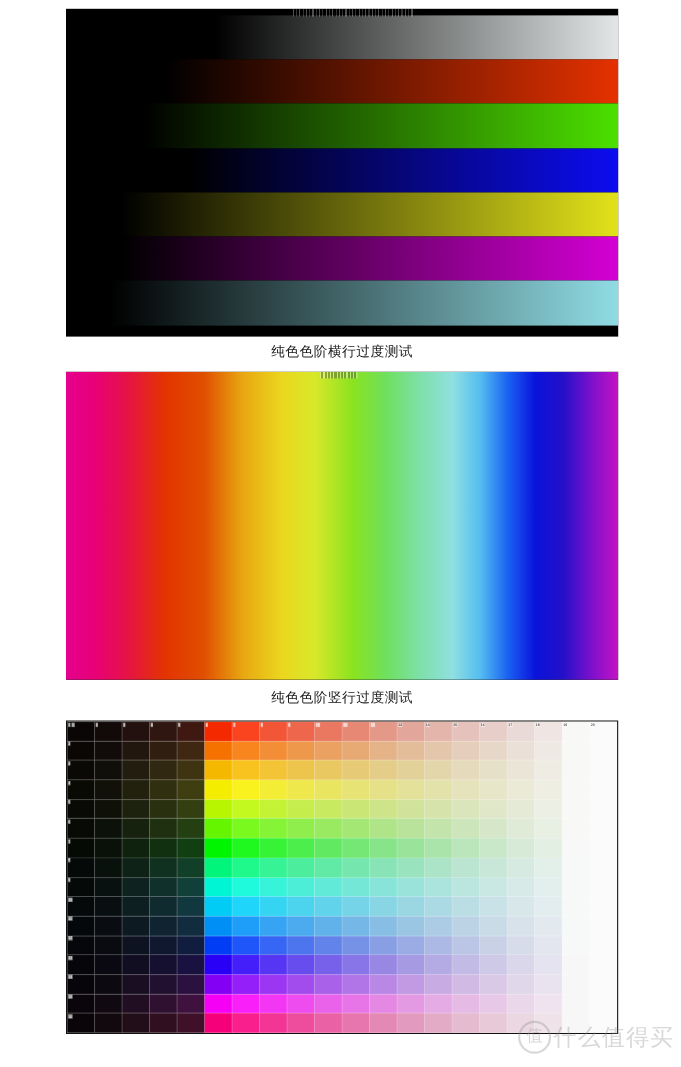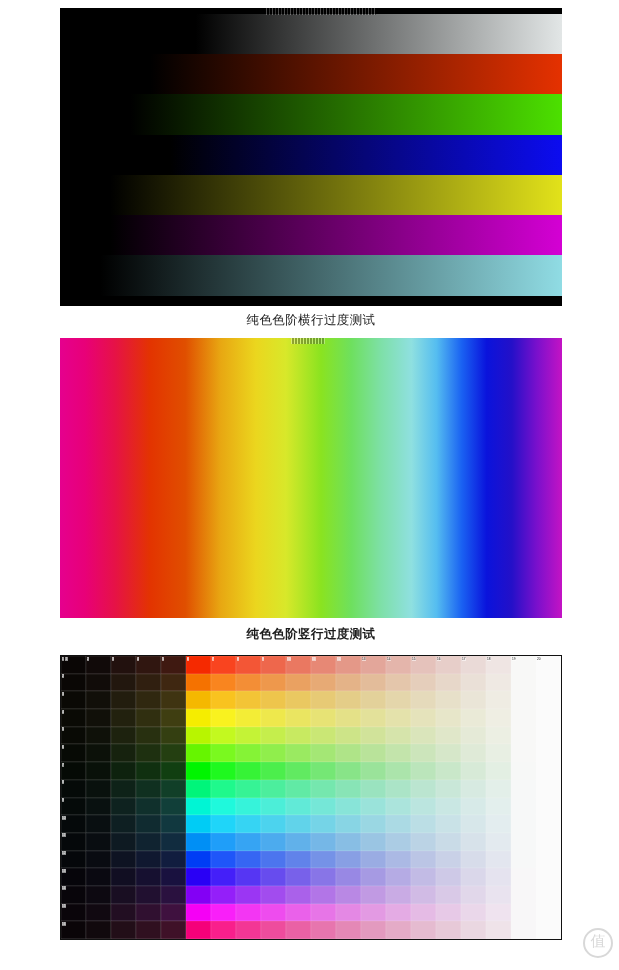--- a/index.html
+++ b/index.html
@@ -157,21 +157,21 @@
         <div class="bar-noise"></div>
       </div>
     <div class="caption" style="top:304px;">纯色色阶横行过度测试</div>
   </div>
 
   <div class="figure" id="fig-spectrum" style="left:60px; top:338px; width:502px; height:312px;">
     <div class="figure-frame" id="fig-spectrum-frame">
       <div id="spectrum-fill" style="background: linear-gradient(90deg, rgb(229, 0, 142) 0%, rgb(232, 0, 120) 5%, rgb(230, 18, 70) 11%, rgb(227, 52, 0) 18%, rgb(224, 79, 0) 25%, rgb(232, 167, 18) 32%, rgb(235, 214, 30) 39%, rgb(216, 232, 42) 45%, rgb(138, 227, 32) 52%, rgb(110, 224, 94) 58%, rgb(126, 224, 168) 64%, rgb(143, 224, 224) 70%, rgb(85, 189, 240) 75%, rgb(26, 98, 242) 80%, rgb(10, 19, 220) 85%, rgb(36, 16, 200) 90%, rgb(122, 16, 204) 95%, rgb(196, 19, 196) 100%);"></div>
       <div class="spectrum-mark" style="left:46%;"></div>
     </div>
-    <div class="caption" style="top:288px;font-weight:bold;">纯色色阶竖行过度测试</div>
+    <div class="caption" style="top:288px;">纯色色阶竖行过度测试</div>
   </div>
 
   <div class="figure" id="fig-grid" style="left:60px; top:655px; width:502px; height:315px;">
     <div class="figure-frame" id="fig-grid-frame">
       <div id="grid-table" style="grid-template-columns: repeat(20, 1fr); grid-template-rows: repeat(16, 1fr);">
           <div class="gcell" style="background: rgb(10, 6, 5);">
             <span class="gtick col">1</span>
             <span class="gtick row" style="left: 4px;">1</span>
           </div>
           <div class="gcell" style="background: rgb(17, 10, 9);">
@@ -560,15 +560,16 @@
           <div class="gcell" style="background: rgb(234, 215, 225);"></div>
           <div class="gcell" style="background: rgb(239, 227, 233);"></div>
           <div class="gcell" style="background: rgb(248, 247, 248);"></div>
           <div class="gcell" style="background: rgb(251, 251, 251);"></div>
         </div>
     </div>
   </div>
 
   <div id="watermark">
     <div id="wm-badge">值</div>
+    <div id="wm-text">什么值得买</div>
   </div>
 
 </div>
 
 </body></html>

